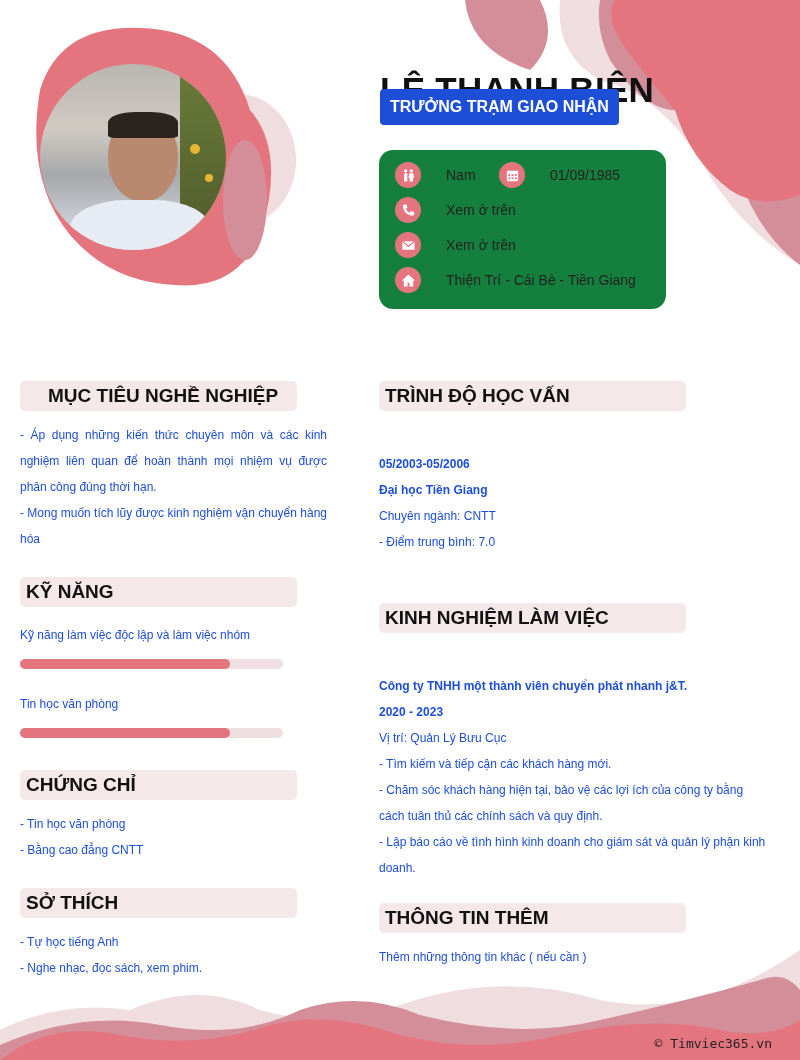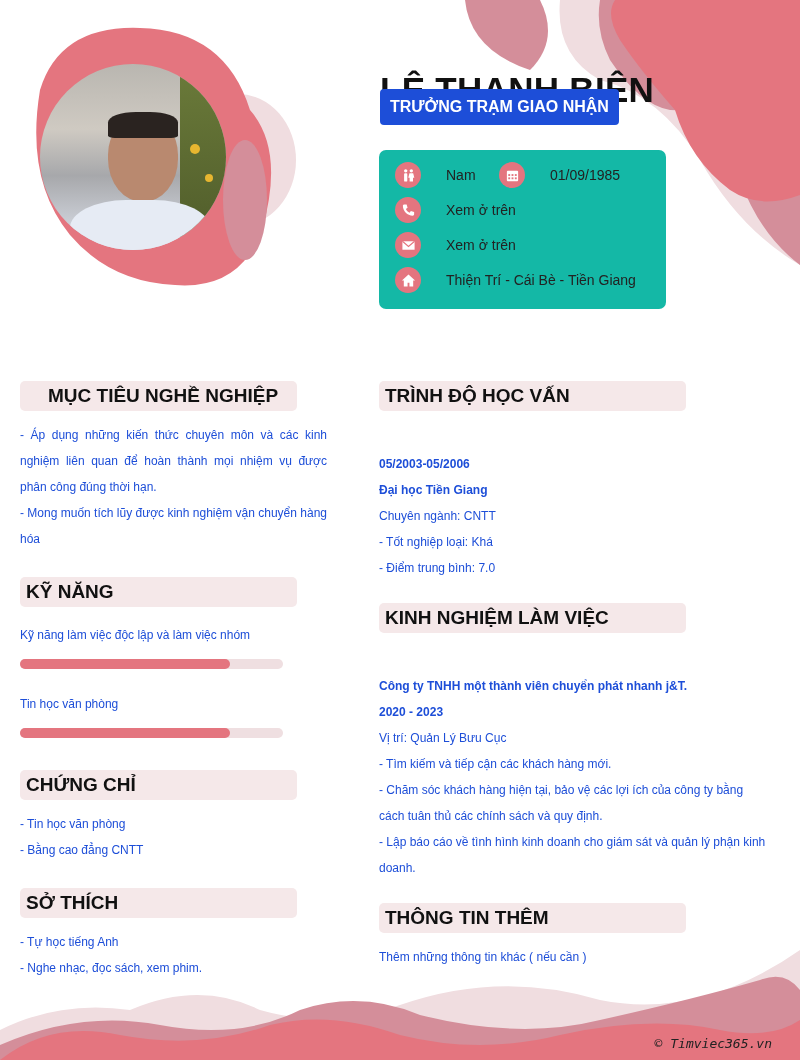--- a/index.html
+++ b/index.html
@@ -8,39 +8,39 @@
 
   .deco { position: absolute; z-index: 0; }
   .content { position: absolute; z-index: 2; }
 
   
   .name { left: 380px; top: 40px; font-size: 35px; font-weight: bold; color: #111; letter-spacing: 0.3px; margin-top: 30px; }
   .title-badge { left: 380px; top: 89px; height: 36px; padding: 0 10px; background: #1d4ed8; color: #fff;
     border-radius: 4px; font-size: 16px; font-weight: bold; line-height: 36px; }
 
   
-  .info-box { left: 379px; top: 150px; width: 287px; height: 159px; background: #14b8a6; border-radius: 7px; }
+  .info-box { left: 379px; top: 150px; width: 287px; height: 159px; background: #15803d; border-radius: 14px; }
   .info-row { position: absolute; display: flex; align-items: center; }
   .ico { width: 26px; height: 26px; border-radius: 50%; background: #e4757f; display: flex;
     align-items: center; justify-content: center; }
   .ico svg { width: 15px; height: 15px; fill: #fff; }
   .info-text { font-size: 14px; color: #222; margin-left: 25px; }
 
   
   .sec-head { height: 30px; background: #f5e8e9; border-radius: 5px; font-size: 19px; font-weight: bold;
     color: #111; padding-left: 6px; line-height: 30px; }
 
   .para { font-size: 12px; line-height: 26px; color: #1d4ed8; }
   .justify { text-align: justify; }
   .bold { font-weight: bold; }
 
   .bar-track { position: absolute; height: 10px; background: #efdfe1; border-radius: 5px; width: 263px; }
   .bar-fill { height: 10px; background: #e4757f; border-radius: 5px; }
 
-  .watermark { right: 28px; top: 1036px; font-family: "DejaVu Sans Mono", monospace; font-size: 13px; color: #222; font-style: italic; }
+  .watermark { right: 28px; top: 1036px; font-family: "DejaVu Sans Mono", monospace; font-size: 13px; color: #222; }
 </style>
 </head>
 <body>
 
 <svg class="deco" style="left:0;top:0" width="800" height="320">
   <path d="M465 0 Q 470 50 530 70 Q 560 40 540 0 Z" fill="#d48e9a"></path>
   <path d="M560 0 L800 0 L800 265 Q 740 230 700 160 Q 660 95 600 80 Q 555 55 560 0 Z" fill="#f0dde0"></path>
   <path d="M600 0 L800 0 L800 265 Q 760 235 740 180 Q 720 110 670 110 Q 640 105 610 60 Q 595 30 600 0 Z" fill="#d48e9a"></path>
   <path d="M615 0 L800 0 L800 195 Q 760 210 730 190 Q 690 160 675 110 Q 640 70 620 40 Q 605 15 615 0 Z" fill="#e4757f"></path>
 </svg>
@@ -142,21 +142,20 @@
 <div class="content" style="left:20px;top:929px;">
   <p class="para">- Tự học tiếng Anh</p>
   <p class="para">- Nghe nhạc, đọc sách, xem phim.</p>
 </div>
 
 <div class="content sec-head" style="left:379px;top:381px;width:307px;">TRÌNH ĐỘ HỌC VẤN</div>
 <div class="content" style="left:379px;top:451px;width:400px;">
   <p class="para bold">05/2003-05/2006</p>
   <p class="para bold">Đại học Tiền Giang</p>
   <p class="para">Chuyên ngành: CNTT</p>
-  <p class="para">- Tốt nghiệp loại: Khá</p>
   <p class="para">- Điểm trung bình: 7.0</p>
 </div>
 
 <div class="content sec-head" style="left:379px;top:603px;width:307px;">KINH NGHIỆM LÀM VIỆC</div>
 <div class="content" style="left:379px;top:673px;width:392px;">
   <p class="para bold">Công ty TNHH một thành viên chuyển phát nhanh j&amp;T.</p>
   <p class="para bold">2020 - 2023</p>
   <p class="para">Vị trí: Quản Lý Bưu Cục</p>
   <p class="para">- Tìm kiếm và tiếp cận các khách hàng mới.</p>
   <p class="para">- Chăm sóc khách hàng hiện tại, bảo vệ các lợi ích của công ty bằng cách tuân thủ các chính sách và quy định.</p>

